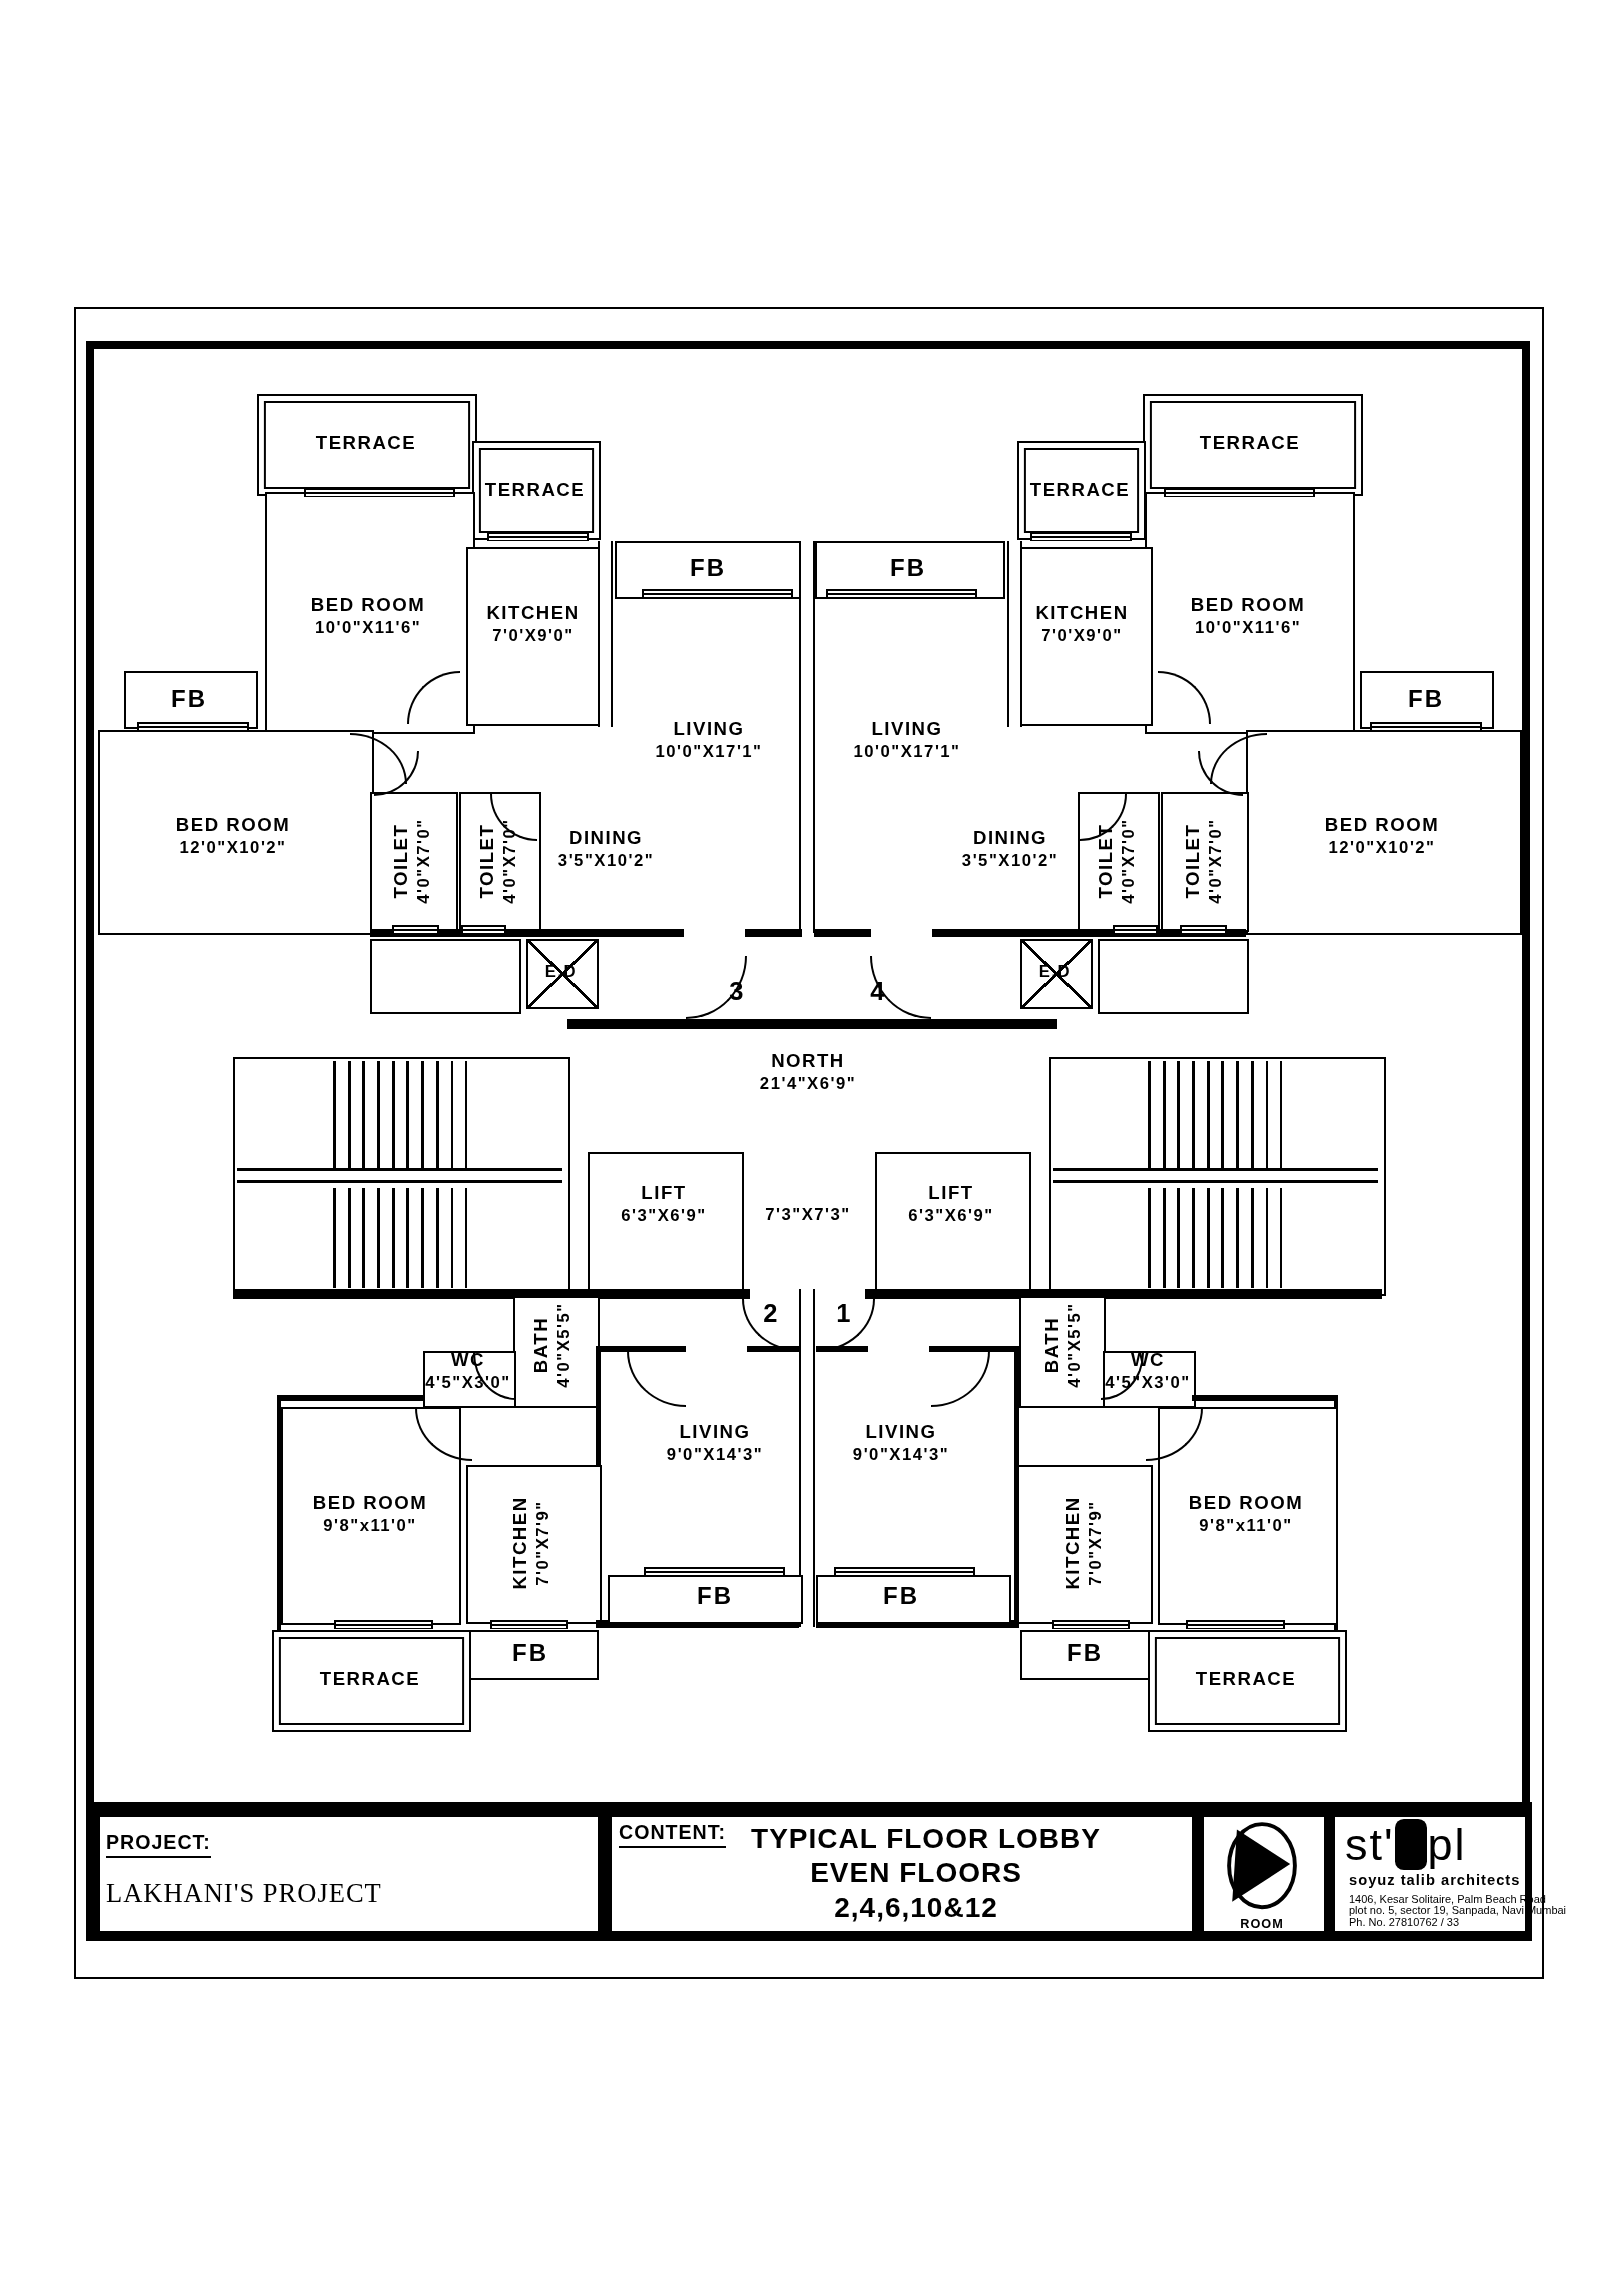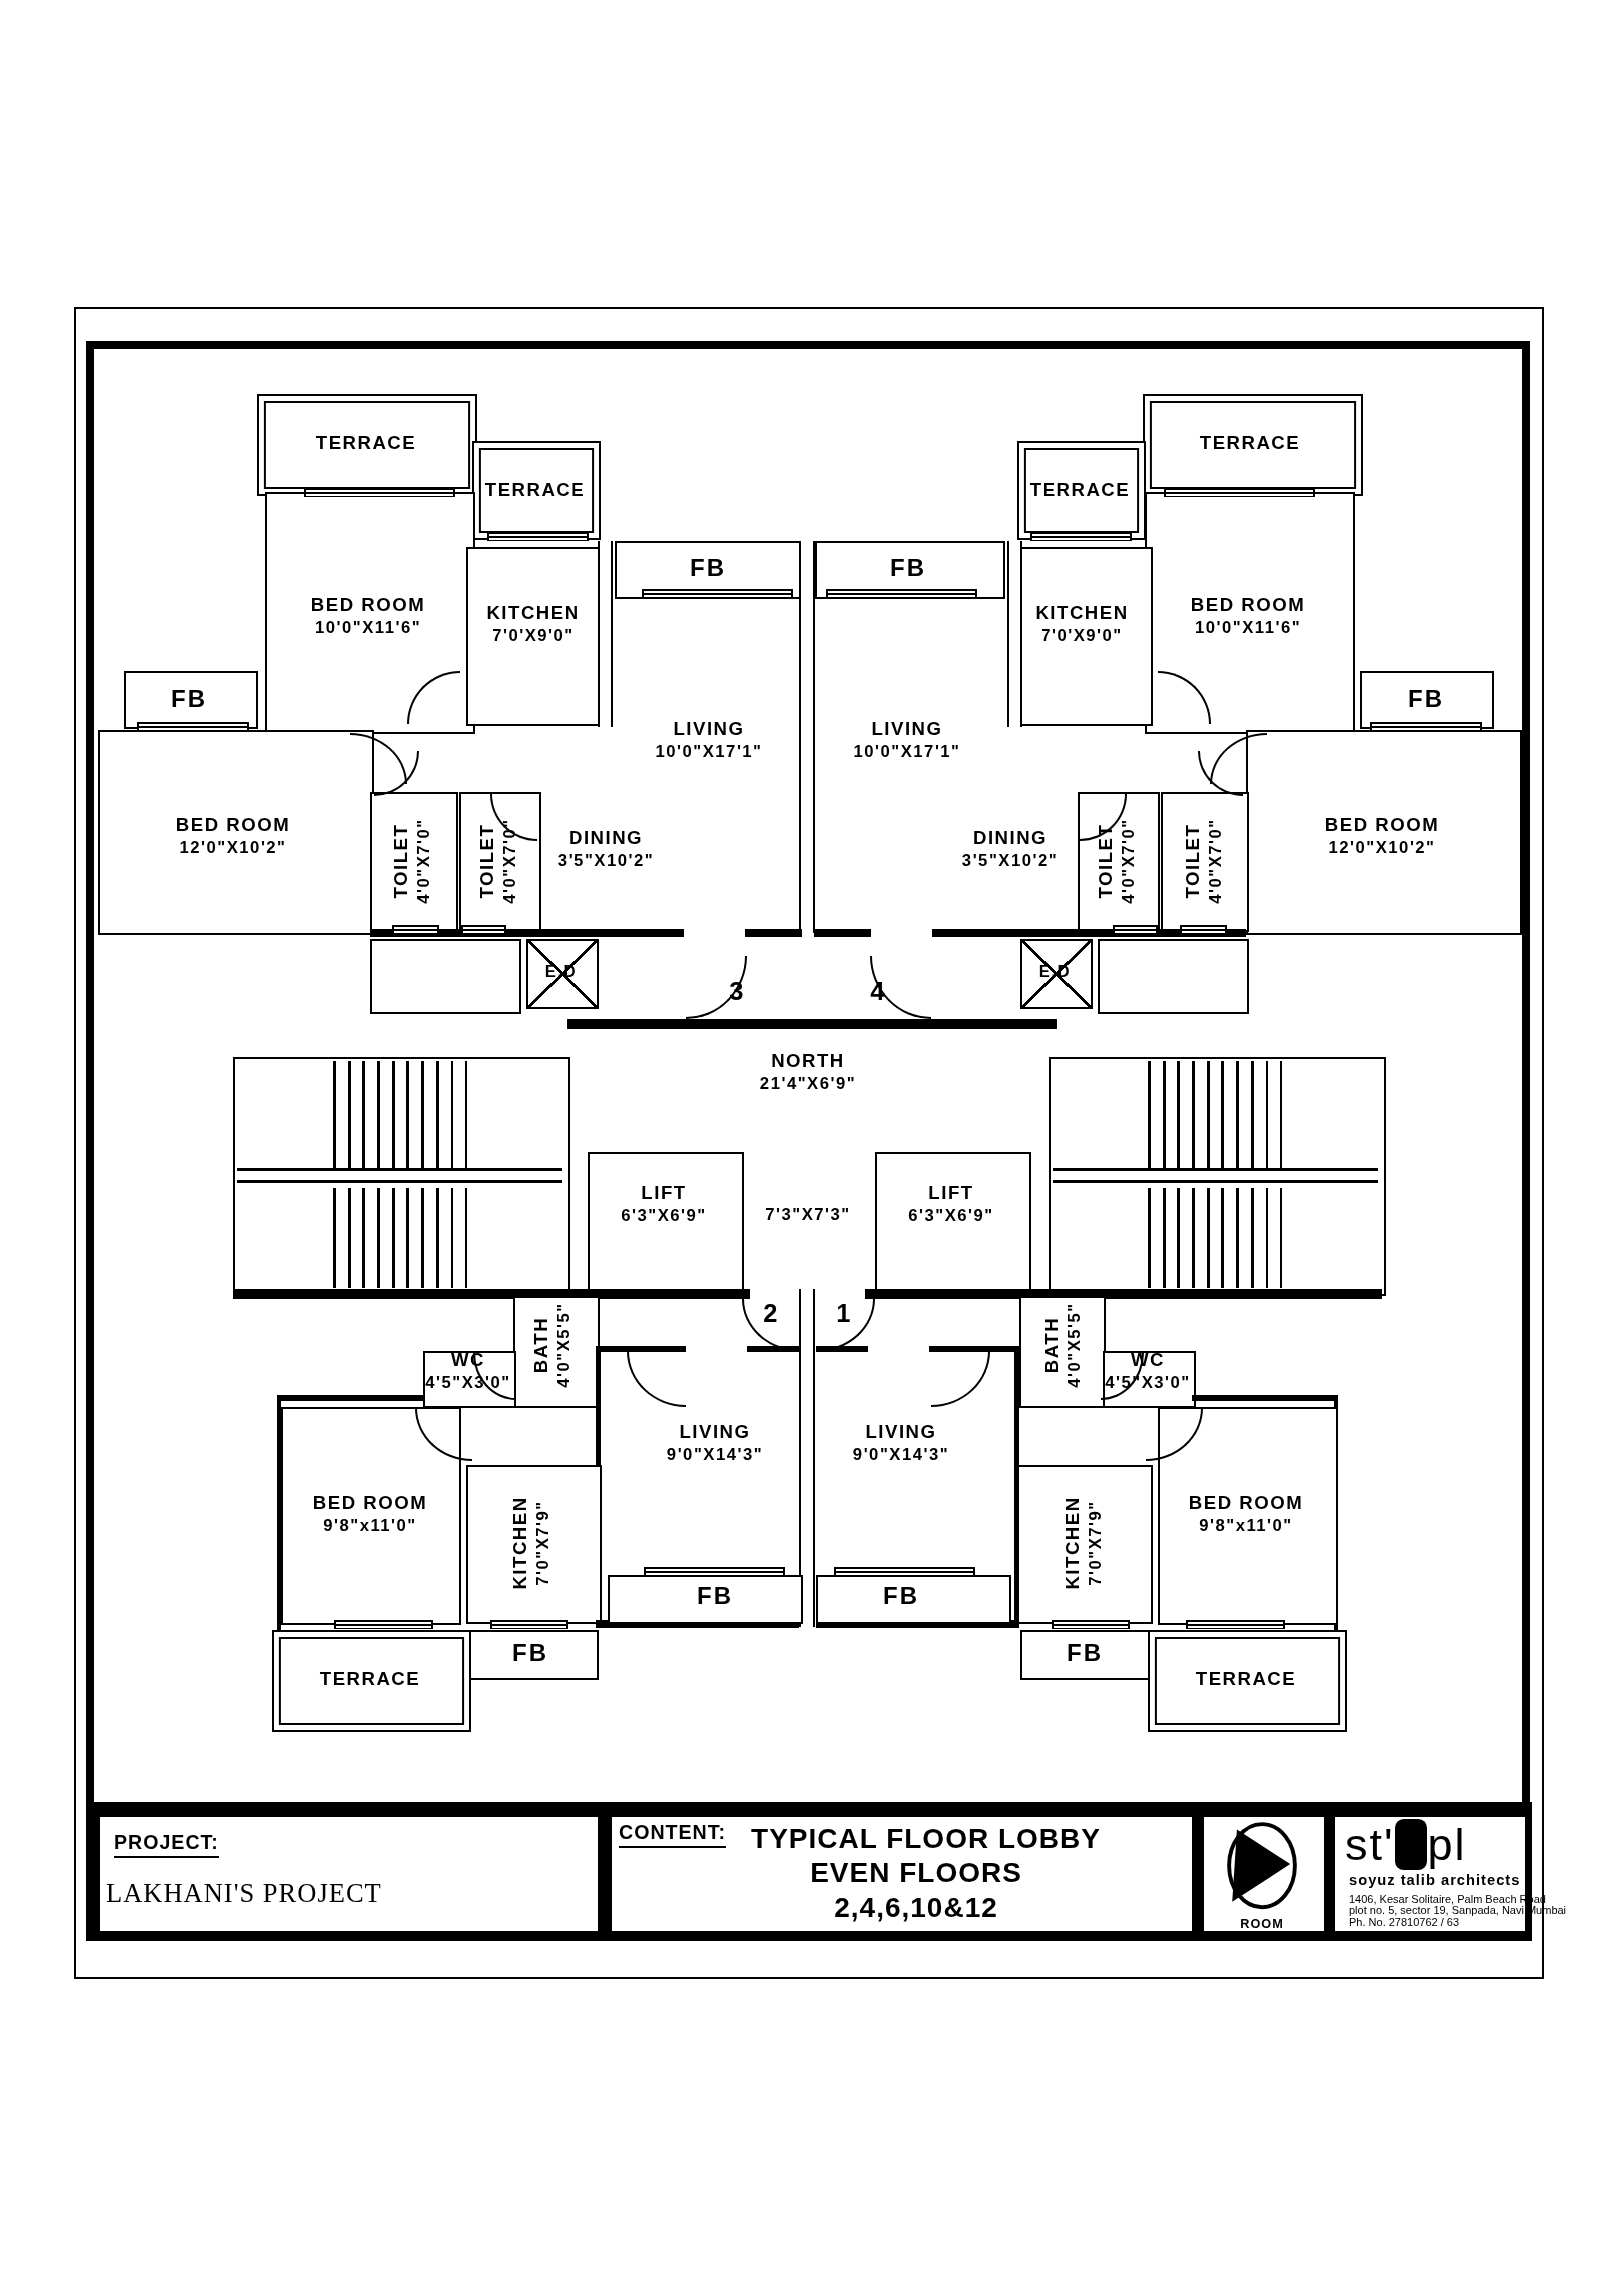--- a/index.html
+++ b/index.html
@@ -326,34 +326,34 @@
   <div class="lbl" style="left:1246px;top:1679px;">
       <span class="nm">TERRACE</span>
     </div>
 
   <div class="tb-strip"></div>
   <div class="tb-cell" style="left:98px;top:1815px;width:498px;height:114px;"></div>
   <div class="tb-cell" style="left:610px;top:1815px;width:580px;height:114px;"></div>
   <div class="tb-cell" style="left:1202px;top:1815px;width:120px;height:114px;"></div>
   <div class="tb-cell" style="left:1333px;top:1815px;width:190px;height:114px;"></div>
 
-  <div class="tb-label" style="left:106px;top:1831px;margin-left:8px;">PROJECT:</div>
+  <div class="tb-label" style="left:106px;top:1831px;">PROJECT:</div>
   <div class="tb-project-name" style="left:106px;top:1878px;">LAKHANI'S PROJECT</div>
 
   <div class="tb-label" style="left:619px;top:1821px;">CONTENT:</div>
   <div class="tb-content" style="left:926px;top:1823px;">TYPICAL FLOOR LOBBY</div>
   <div class="tb-content" style="left:916px;top:1857px;">EVEN FLOORS</div>
   <div class="tb-content" style="left:916px;top:1892px;">2,4,6,10&amp;12</div>
 
   <svg style="position:absolute;left:1215px;top:1817px;" width="94" height="102" viewBox="0 0 120 130">
     <ellipse cx="60" cy="62" rx="42" ry="53" fill="#fff" stroke="#000" stroke-width="5"></ellipse>
     <polygon points="28,16 96,60 22,108" fill="#000"></polygon>
   </svg>
   <div class="north-label" style="left:1262px;top:1917px;">ROOM</div>
 
   <div class="logo" style="left:1345px;top:1819px;"><span>st</span><span>'</span><span class="lg-a">a</span><span>pl</span></div>
   <div class="firm" style="left:1349px;top:1872px;">soyuz talib architects</div>
   <div class="addr" style="left:1349px;top:1893px;">1406, Kesar Solitaire, Palm Beach Road</div>
   <div class="addr" style="left:1349px;top:1904px;">plot no. 5, sector 19, Sanpada, Navi Mumbai</div>
-  <div class="addr" style="left:1349px;top:1916px;">Ph. No. 27810762 / 63</div>
+  <div class="addr" style="left:1349px;top:1916px;">Ph. No. 27810762 / 33</div>
 
 </div>
 
 
 </body></html>

